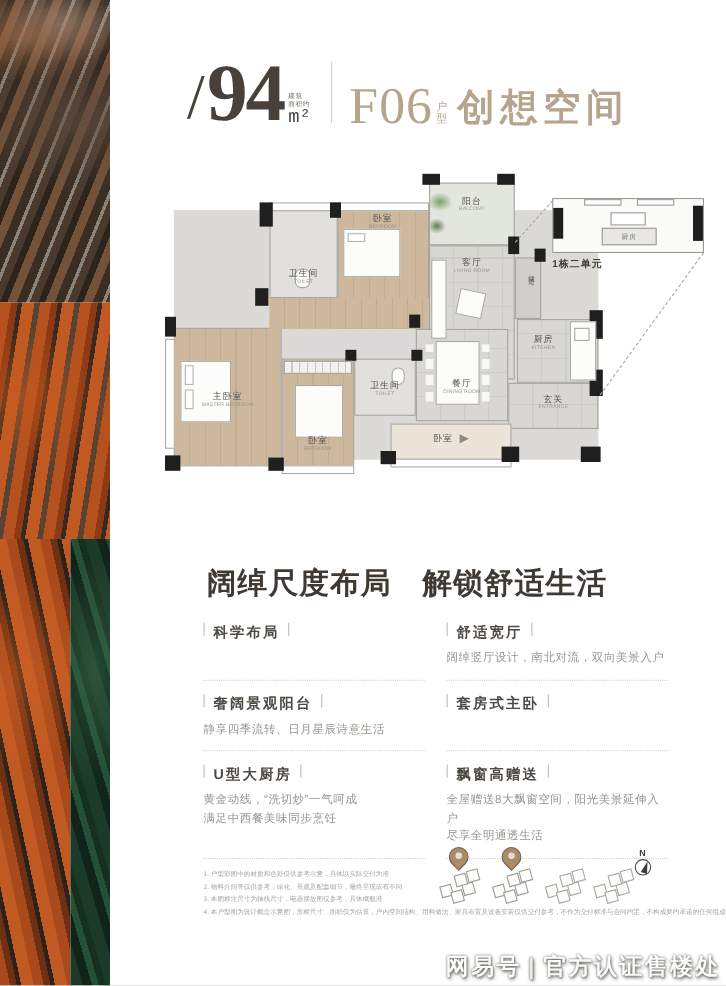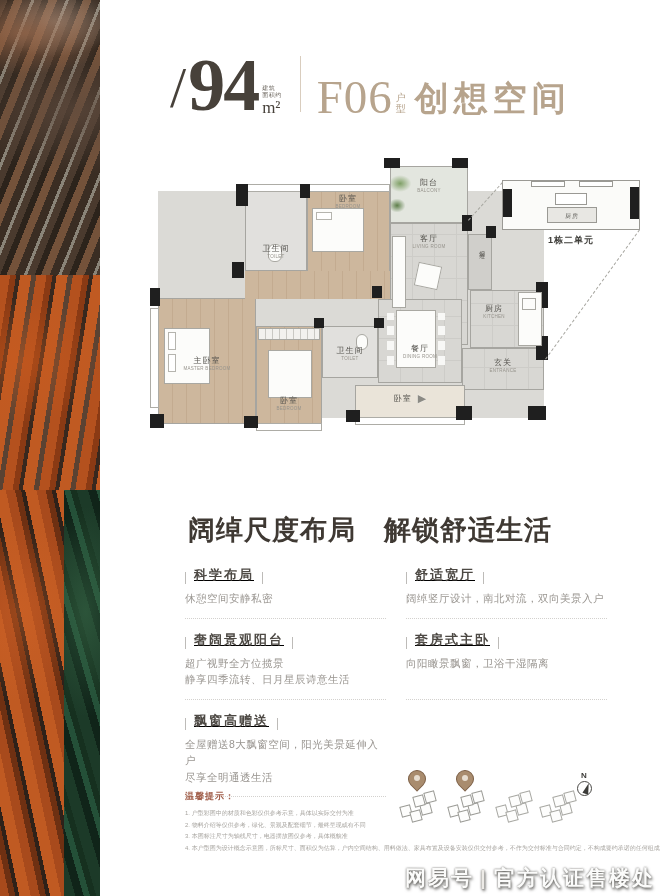--- a/index.html
+++ b/index.html
@@ -30,21 +30,21 @@
       radial-gradient(60px 140px at 60% 30%, rgba(60,110,75,.5), transparent 75%),
       repeating-linear-gradient(74deg, #1c3a28 0 11px, #102419 11px 19px, #245038 19px 25px, #16301f 25px 31px);
   }
 
   
   .header { position:absolute; left:168px; top:28px; width:480px; height:92px; display:flex; align-items:flex-end; }
   .area-num { font-family:"Liberation Serif", serif; font-weight:bold; font-size:74px; line-height:0.95; color:#47413a; letter-spacing:-2px; }
   .area-slash { font-family:"Liberation Serif", serif; font-size:58px; color:#47413a; padding:0 2px; line-height:1.1; }
   .area-unit-stack { display:flex; flex-direction:column; align-items:flex-start; margin:0 0 4px 4px; }
   .area-note { font-size:6px; color:#6b655d; line-height:7px; letter-spacing:.5px; }
-  .area-unit { font-family:Liberation Serif, serif; font-size:17px; color:#47413a; line-height:17px; }
+  .area-unit { font-family:Liberation Mono, monospace; font-size:17px; color:#47413a; line-height:17px; }
   .hdr-divider { width:1px; height:56px; background:#d9cdbe; margin:0 16px 8px 18px; }
   .unit-code { font-family:"Liberation Serif", serif; font-size:47px; color:#b7a48d; line-height:.95; letter-spacing:1px; }
   .unit-code-suffix { font-size:10px; color:#b7a48d; width:11px; line-height:11px; margin:0 8px 6px 3px; letter-spacing:1px; }
   .unit-name { font-family:"Liberation Serif", serif; font-weight:bold; font-size:34px; color:#b7a48d; letter-spacing:5px; line-height:1; margin-bottom:4px; }
 
   
   .plan { position:absolute; left:150px; top:158px; width:500px; height:315px; }
   .plan .base { position:absolute; left:8px; top:33px; width:386px; height:227px; background:#dbdad6; }
   .room { position:absolute; border:1px solid #a6a5a0; }
   .wood { background:repeating-linear-gradient(90deg,#cdb79d 0 13px,#c3ab90 13px 14px); }
@@ -67,30 +67,30 @@
   .rlab .zh { font-size:8px; letter-spacing:1px; line-height:9px; }
   .rlab .en { font-size:5px; color:#96938c; letter-spacing:.3px; line-height:6px; transform:scale(.9); }
   .flue-lab { position:absolute; writing-mode:vertical-rl; font-size:6px; color:#55534e; letter-spacing:2px; z-index:5; }
   .arrow-row { position:absolute; display:flex; align-items:center; justify-content:center; gap:6px; z-index:5; color:#55534e; }
   .arrow-row .zh { font-size:8px; letter-spacing:1px; }
   .entry-arrow { font-size:11px; color:#8b8a84; text-shadow:0 0 1px #fff; }
   .inset { position:absolute; left:352px; top:22px; width:138px; height:50px; border:1px solid #9a9994; background:#fbfbf9; }
   .inset .ib { position:absolute; background:#1f1f1f; }
   .inset .iwin { position:absolute; border:1px solid #9a9994; background:#fff; }
   .inset-room { position:absolute; left:44px; top:26px; width:50px; height:16px; border:1px solid #9a9994; background:#e8e7e3; font-size:6px; color:#6b6a65; text-align:center; line-height:16px; letter-spacing:1px; }
-  .inset-cap { position:absolute; left:352px; top:76px; width:138px; text-align:center; font-size:9px; font-weight:bold; color:#3d3c38; letter-spacing:1px; }
+  .inset-cap { position:absolute; left:352px; top:76px; width:138px; font-size:9px; font-weight:bold; color:#3d3c38; letter-spacing:1px; }
   .dash { position:absolute; border-top:1px dashed #a8a7a1; transform-origin:0 0; }
 
   
   .headline { position:absolute; left:188px; top:512px; font-family:"Liberation Serif", serif; font-weight:bold; font-size:27px; color:#3f3933; letter-spacing:1px; }
 
   
   .features { position:absolute; left:185px; top:566px; width:422px; display:grid; grid-template-columns:1fr 1fr; column-gap:20px; row-gap:12px; }
   .fcell { border-bottom:1px dotted #d3d1ce; padding-bottom:11px; }
-  .ftitle { display:flex; align-items:flex-end; margin-bottom:6px;text-decoration:underline; }
+  .ftitle { display:flex; align-items:flex-start; margin-bottom:6px; }
   .tbar { display:inline-block; width:1px; height:12px; background:#bdbbb8; }
   .ftitle .txt { font-size:13px; font-weight:bold; color:#4d4944; letter-spacing:2px; margin:0 8px; }
   .fline { font-size:10.5px; color:#999590; line-height:16.5px; letter-spacing:.5px; }
 
   
   .tips { position:absolute; left:185px; top:790px; width:420px; }
   .tips-title { font-size:9px; font-weight:bold; color:#a2604c; letter-spacing:1px; margin-bottom:5px; }
   .tip-line { font-size:6px; color:#a8a5a0; line-height:11.5px; white-space:nowrap; }
 
   
@@ -250,60 +250,65 @@
 
   <div class="headline">阔绰尺度布局　解锁舒适生活</div>
 
   <div class="features">
     <div class="fcell">
       <div class="ftitle">
           <span class="tbar"></span>
           <span class="txt">科学布局</span>
           <span class="tbar"></span>
         </div>
-      <div class="fline">休憩空间安静私密</div>
     </div>
     <div class="fcell">
       <div class="ftitle">
           <span class="tbar"></span>
           <span class="txt">舒适宽厅</span>
           <span class="tbar"></span>
         </div>
       <div class="fline">阔绰竖厅设计，南北对流，双向美景入户</div>
     </div>
     <div class="fcell">
       <div class="ftitle">
           <span class="tbar"></span>
           <span class="txt">奢阔景观阳台</span>
           <span class="tbar"></span>
         </div>
-      <div class="fline">超广视野全方位揽景</div>
       <div class="fline">静享四季流转、日月星辰诗意生活</div>
     </div>
     <div class="fcell">
       <div class="ftitle">
           <span class="tbar"></span>
           <span class="txt">套房式主卧</span>
           <span class="tbar"></span>
         </div>
-      <div class="fline">向阳瞰景飘窗，卫浴干湿隔离</div>
+    </div>
+    <div class="fcell">
+      <div class="ftitle">
+          <span class="tbar"></span>
+          <span class="txt">U型大厨房</span>
+          <span class="tbar"></span>
+        </div>
+      <div class="fline">黄金动线，“洗切炒”一气呵成</div>
+      <div class="fline">满足中西餐美味同步烹饪</div>
     </div>
     <div class="fcell">
       <div class="ftitle">
           <span class="tbar"></span>
           <span class="txt">飘窗高赠送</span>
           <span class="tbar"></span>
         </div>
       <div class="fline">全屋赠送8大飘窗空间，阳光美景延伸入户</div>
       <div class="fline">尽享全明通透生活</div>
     </div>
   </div>
 
   <div class="tips">
-    <div class="tips-title">温馨提示：</div>
     <div class="tip-line">1. 户型彩图中的材质和色彩仅供参考示意，具体以实际交付为准</div>
     <div class="tip-line">2. 物料介绍等仅供参考，绿化、景观及配套细节，最终呈现或有不同</div>
     <div class="tip-line">3. 本图标注尺寸为轴线尺寸，电器摆放图仅参考，具体概貌准</div>
     <div class="tip-line">4. 本户型图为设计概念示意图，所标尺寸、面积仅为估算，户内空间结构、用料做法、家具布置及设备安装仅供交付参考，不作为交付标准与合同约定，不构成要约承诺的任何组成与依据，解释不同处，以上，扩建</div>
   </div>
 
   <div class="siteicons">
     <div class="cluster" style="left:0;">
       <svg width="40" height="34" viewBox="0 0 40 34">
           <g fill="#fdfdfc" stroke="#9b9b96" stroke-width="1">

